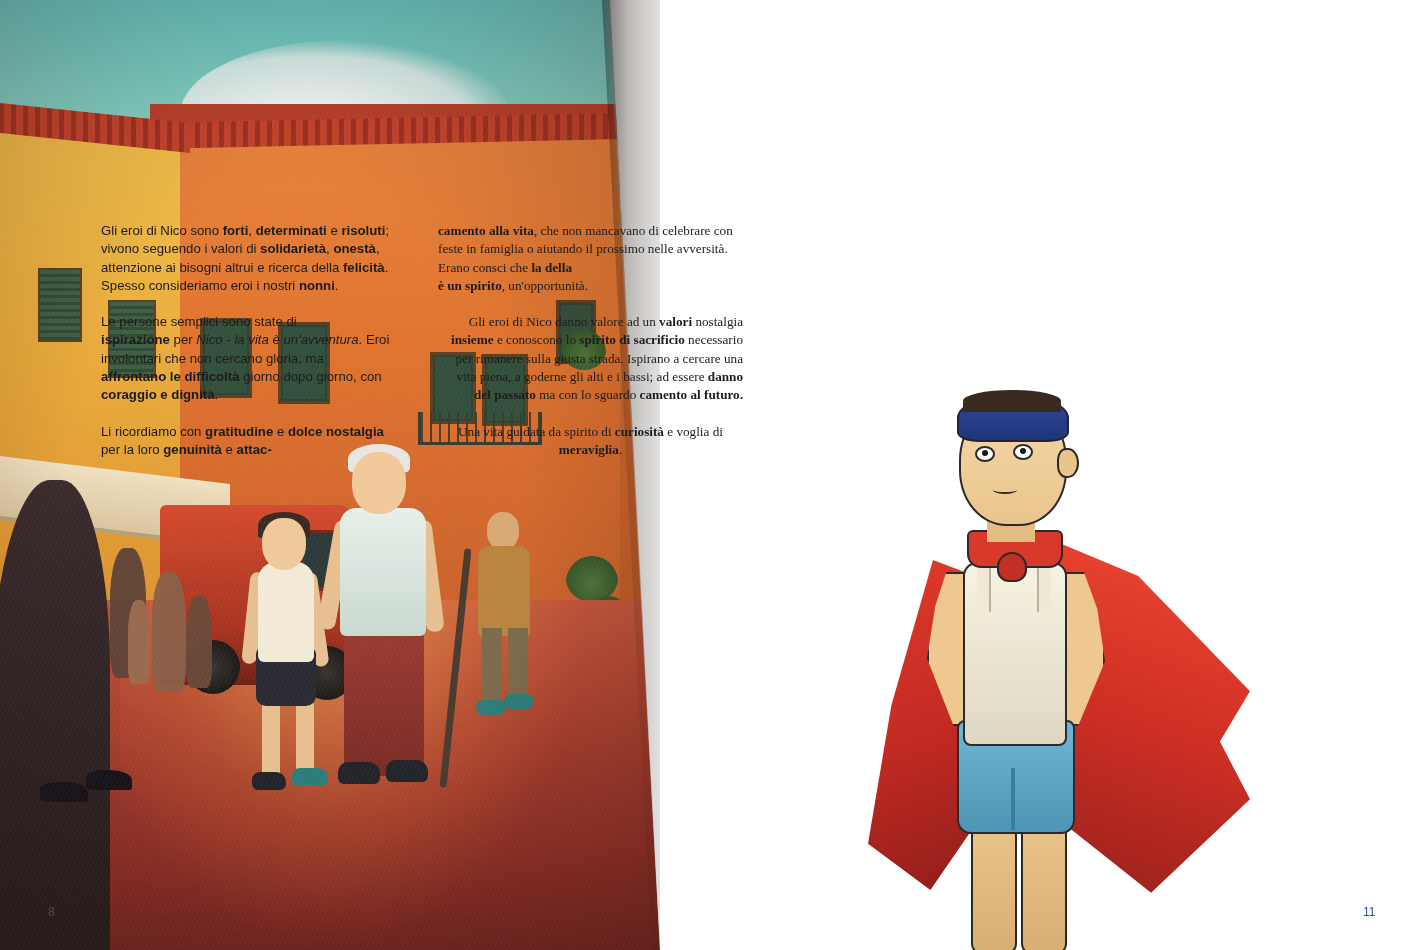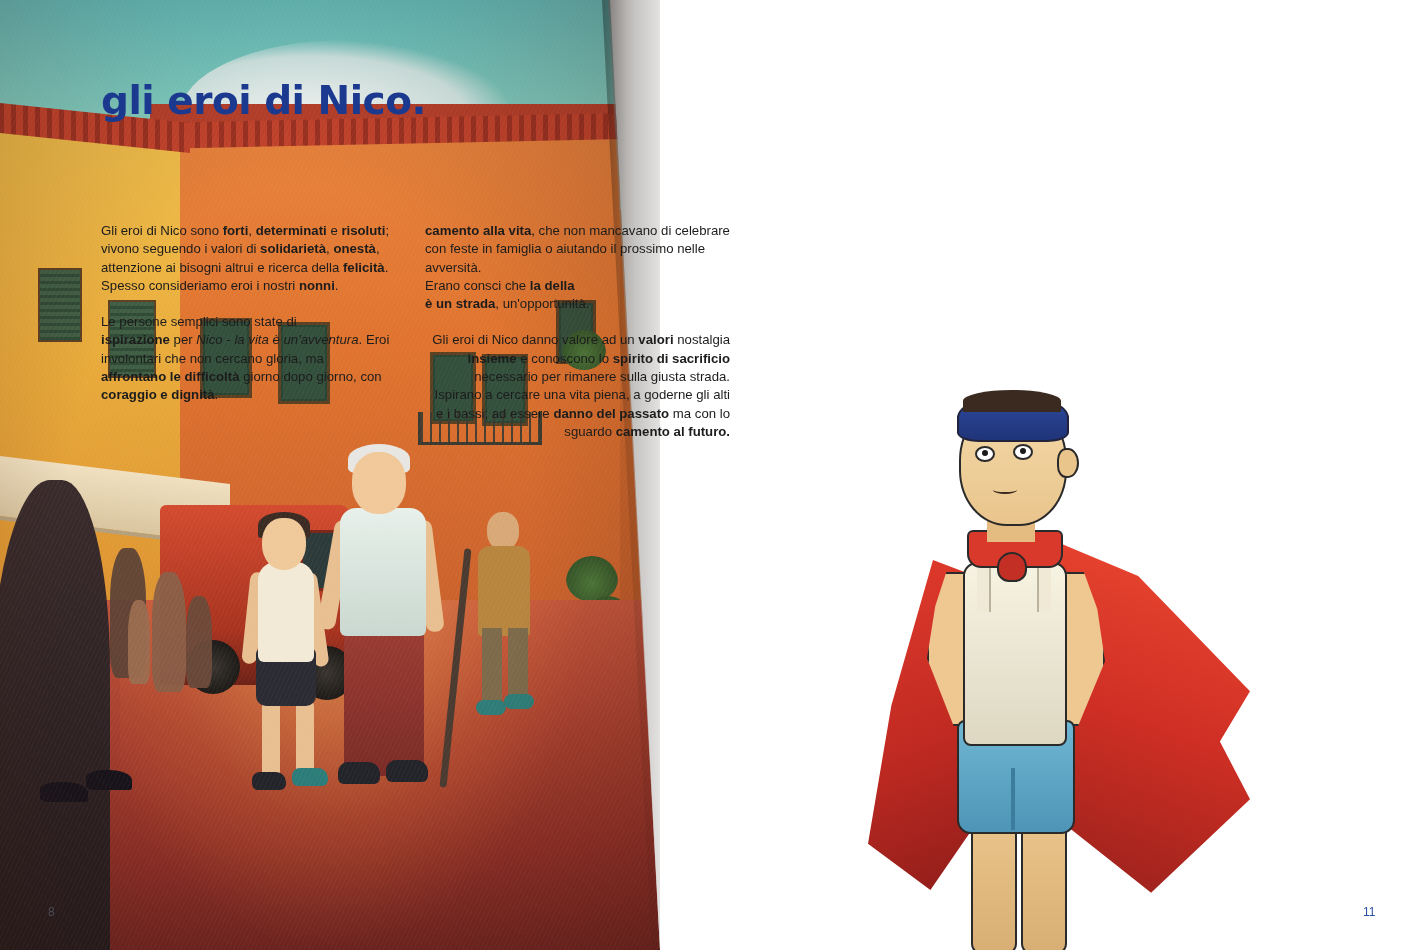--- a/index.html
+++ b/index.html
@@ -214,21 +214,21 @@
     color:#1b3a8f;
     font-family: "DejaVu Sans", sans-serif;
   }
   .col{
     position:absolute;
     font-size:13.2px;
     line-height:18.3px;
     color:#1c1c1c;
   }
   .col.c1{ left:101px; top:222px; width:290px; }
-  .col.c2{ left:425px; top:222px; width:305px; }
+  .col.c2{ left:438px; top:222px; width:305px;font-family:Liberation Serif, serif; }
   .col p{ margin:0 0 18px 0; }
   .col b{ font-weight:bold; }
   .col i{ font-style:italic; }
   .ra{ text-align:right; }
   .ctr{ text-align:center; }
   .page-num{
     position:absolute;
     font-size:12px;
     color:#3a4a8c;
   }
@@ -403,29 +403,30 @@
     </div>
 
     <span class="page-num left">8</span>
   </div>
 
   <div class="gutter"></div>
   <div class="gutter-shadow"></div>
 
   <div class="right-page"></div>
 
-  <h1 class="title">gli eroi di Nico.</h1>
 
   <div class="col c1" id="col-left">
       <p><span>Gli eroi di Nico sono </span><b>forti</b><span>, </span><b>determinati</b><span> e </span><b>risoluti</b><span>; vivono seguendo i valori di </span><b>solidarietà</b><span>, </span><b>onestà</b><span>, attenzione ai bisogni altrui e ricerca della </span><b>felicità</b><span>. Spesso consideriamo eroi i nostri </span><b>nonni</b><span>.</span></p>
       <p><span>Le persone semplici sono state di</span><br><span></span><b>ispirazione</b><span> per </span><i>Nico - la vita è un'avventura</i><span>. Eroi involontari che non cercano gloria, ma </span><b>affrontano le difficoltà</b><span> giorno dopo giorno, con </span><b>coraggio e dignità</b><span>.</span></p>
+      <p><span>Li ricordiamo con </span><b>gratitudine</b><span> e </span><b>dolce nostalgia</b><span> per la loro </span><b>genuinità</b><span> e </span><b>attac-</b></p>
     </div>
   <div class="col c2" id="col-right">
-      <p><b>camento alla vita</b><span>, che non mancavano di celebrare con feste in famiglia o aiutando il prossimo nelle avversità.</span><br><span>Erano consci che </span><b>la della</b><br><b>è un strada</b><span>, un'opportunità.</span></p>
+      <p><b>camento alla vita</b><span>, che non mancavano di celebrare con feste in famiglia o aiutando il prossimo nelle avversità.</span><br><span>Erano consci che </span><b>la della</b><br><b>è un spirito</b><span>, un'opportunità.</span></p>
       <p class="ra"><span>Gli eroi di Nico danno valore ad un </span><b>valori</b><span> nostalgia </span><b>insieme</b><span> e conoscono lo </span><b>spirito di sacrificio</b><span> necessario per rimanere sulla giusta strada. Ispirano a cercare una vita piena, a goderne gli alti e i bassi; ad essere </span><b>danno del passato</b><span> ma con lo sguardo </span><b>camento al futuro.</b></p>
+      <p class="ctr"><span>Una vita guidata da spirito di </span><b>curiosità</b><span> e voglia di </span><b>meraviglia</b><span>.</span></p>
     </div>
 
   <div class="hero">
     <div class="hero-wrapclip">
       <div class="cape-l"></div>
       <div class="cape-r"></div>
 
       <div class="arm-l"></div>
       <div class="arm-r"></div>
 

